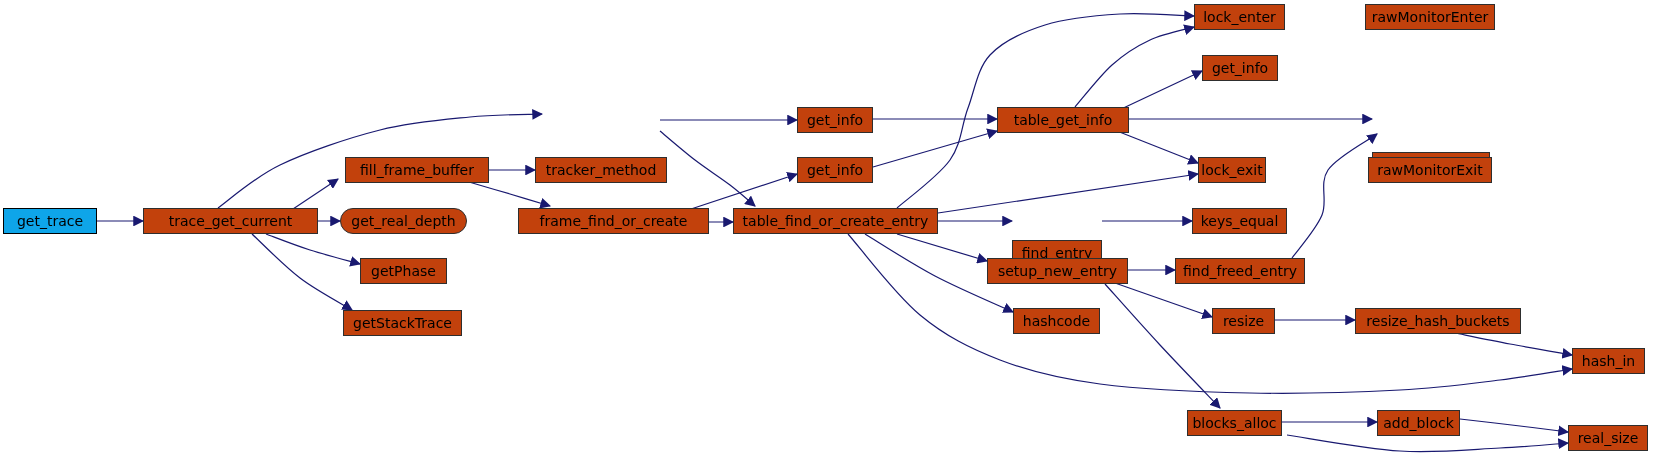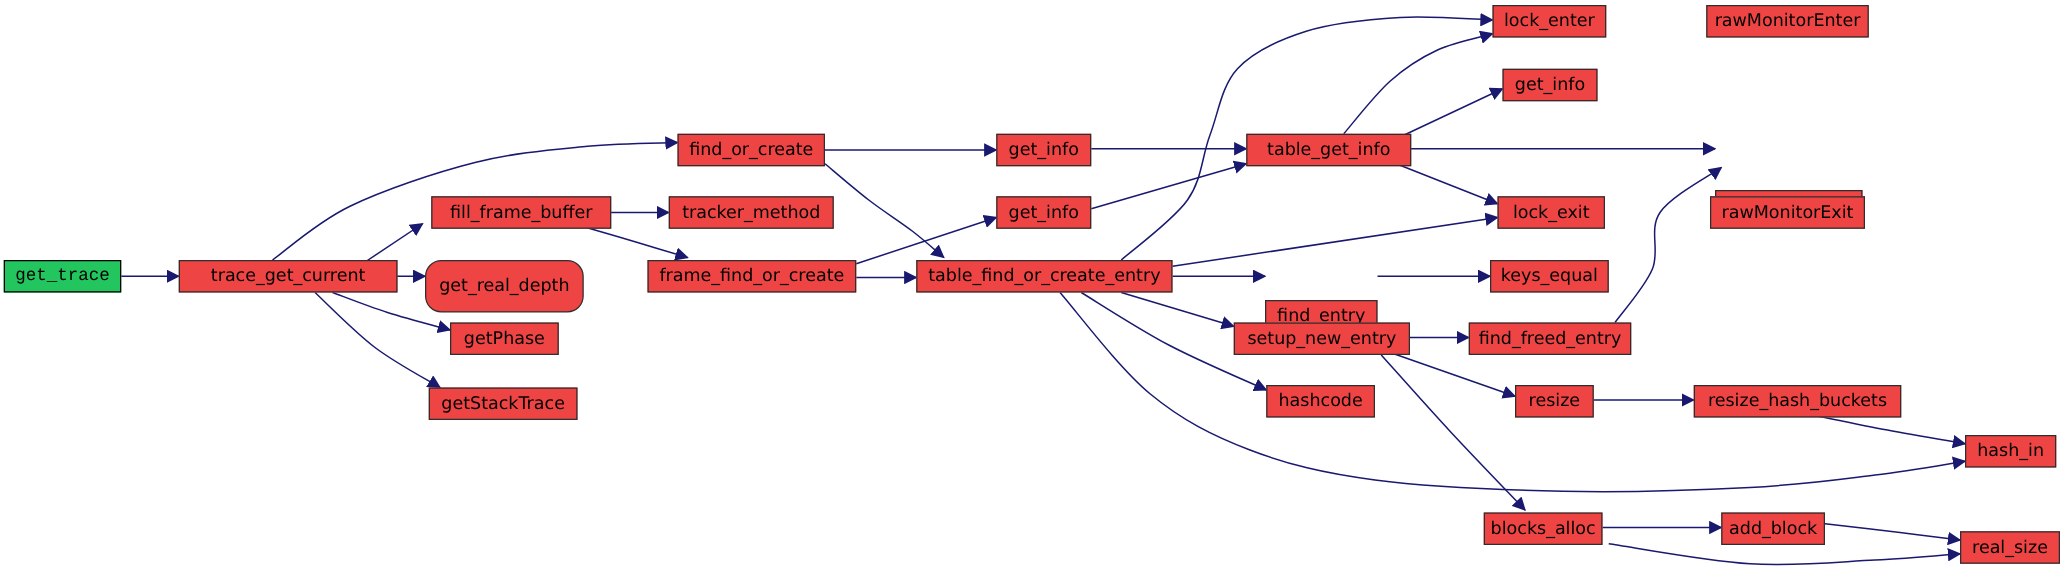--- a/index.html
+++ b/index.html
@@ -9,34 +9,33 @@
     background:#ffffff;
     font-family:"DejaVu Sans","Liberation Sans",sans-serif;
     overflow:hidden;
   }
   #edge-layer{position:absolute;left:0;top:0;width:1656px;height:460px;}
   #node-layer{position:absolute;left:0;top:0;width:1656px;height:460px;}
   .node{
     position:absolute;
     box-sizing:border-box;
     border:1px solid #2e2e2e;
-    background:#ef4444;
+    background:#c2410c;
     color:#000000;
     font-size:14px;
     line-height:1;
     display:flex;
     align-items:center;
     justify-content:center;
     white-space:nowrap;
     cursor:pointer;
   }
   .node.highlighted{
-    background:#22c55e;
+    background:#0ea5e9;
     border:1.5px solid #000000;
-    font-family:Liberation Mono, monospace;
   }
   .edge{fill:none;stroke:#191970;stroke-width:1.2px;}
 </style>
 </head>
 <body>
 
 <div id="canvas">
   <svg id="edge-layer" width="1656" height="460" viewBox="0 0 1656 460" xmlns="http://www.w3.org/2000/svg">
     <defs>
       <marker id="arrow" viewBox="0 0 10 10" refX="9" refY="5" markerWidth="9" markerHeight="9" orient="auto">
@@ -77,35 +76,34 @@
         <path class="edge" d="M1455,333 C1464.1666666666667,334.8333333333333 1490.5,340.3333333333333 1510,344 C1529.5,347.6666666666667 1561.6666666666667,353.1666666666667 1572,355" marker-end="url(#arrow)" stroke="#191970"></path>
         <path class="edge" d="M1282,422 L1377,422" marker-end="url(#arrow)" stroke="#191970"></path>
         <path class="edge" d="M1287,435 C1305.8333333333333,437.6666666666667 1364.5,448.8333333333333 1400,451 C1435.5,453.1666666666667 1472,449.3333333333333 1500,448 C1528,446.6666666666667 1556.6666666666667,443.8333333333333 1568,443" marker-end="url(#arrow)" stroke="#191970"></path>
         <path class="edge" d="M1460,419 C1470,420.1666666666667 1502,423.8333333333333 1520,426 C1538,428.1666666666667 1560,431 1568,432" marker-end="url(#arrow)" stroke="#191970"></path>
       </g>
   </svg>
   <div id="node-layer">
       <div class="node highlighted" style="left: 3px; top: 208px; width: 94px; height: 26px;">get_trace</div>
       <div class="node" style="left: 143px; top: 208px; width: 175px; height: 26px;">trace_get_current</div>
       <div class="node" style="left: 345px; top: 157px; width: 144px; height: 26px;">fill_frame_buffer</div>
-      <div class="node" style="left: 340px; top: 208px; width: 127px; height: 42px; border-radius: 13px;">get_real_depth</div>
+      <div class="node" style="left: 340px; top: 208px; width: 127px; height: 26px; border-radius: 13px;">get_real_depth</div>
       <div class="node" style="left: 360px; top: 258px; width: 87px; height: 26px;">getPhase</div>
       <div class="node" style="left: 343px; top: 310px; width: 119px; height: 26px;">getStackTrace</div>
-      <div class="node" style="left: 542px; top: 107px; width: 118px; height: 26px;">find_or_create</div>
       <div class="node" style="left: 535px; top: 157px; width: 132px; height: 26px;">tracker_method</div>
-      <div class="node" style="left: 518px; top: 208px; width: 167px; height: 26px; text-align: right;">frame_find_or_create</div>
+      <div class="node" style="left: 518px; top: 208px; width: 191px; height: 26px; text-align: right;">frame_find_or_create</div>
       <div class="node" style="left: 797px; top: 107px; width: 76px; height: 26px;">get_info</div>
       <div class="node" style="left: 797px; top: 157px; width: 76px; height: 26px;">get_info</div>
       <div class="node" style="left: 733px; top: 208px; width: 205px; height: 26px;">table_find_or_create_entry</div>
       <div class="node" style="left: 997px; top: 107px; width: 132px; height: 26px;">table_get_info</div>
       <div class="node" style="left: 1202px; top: 55px; width: 76px; height: 26px;">get_info</div>
       <div class="node" style="left: 1194px; top: 4px; width: 91px; height: 26px;">lock_enter</div>
       <div class="node" style="left: 1365px; top: 4px; width: 130px; height: 26px;">rawMonitorEnter</div>
       <div class="node" style="left: 1372px; top: 107px; width: 118px; height: 26px; margin-top: 45px;">is_freed_entry</div>
-      <div class="node" style="left: 1198px; top: 157px; width: 86px; height: 26px;">lock_exit</div>
+      <div class="node" style="left: 1198px; top: 157px; width: 68px; height: 26px;">lock_exit</div>
       <div class="node" style="left: 1368px; top: 157px; width: 124px; height: 26px;">rawMonitorExit</div>
       <div class="node" style="left: 1012px; top: 208px; width: 90px; height: 26px; margin-top: 32px;">find_entry</div>
       <div class="node" style="left: 1192px; top: 208px; width: 95px; height: 26px;">keys_equal</div>
       <div class="node" style="left: 987px; top: 258px; width: 141px; height: 26px;">setup_new_entry</div>
       <div class="node" style="left: 1175px; top: 258px; width: 130px; height: 26px;">find_freed_entry</div>
       <div class="node" style="left: 1013px; top: 308px; width: 87px; height: 26px;">hashcode</div>
       <div class="node" style="left: 1212px; top: 308px; width: 63px; height: 26px;">resize</div>
       <div class="node" style="left: 1355px; top: 308px; width: 166px; height: 26px;">resize_hash_buckets</div>
       <div class="node" style="left: 1572px; top: 348px; width: 73px; height: 26px;">hash_in</div>
       <div class="node" style="left: 1187px; top: 410px; width: 95px; height: 26px;">blocks_alloc</div>

